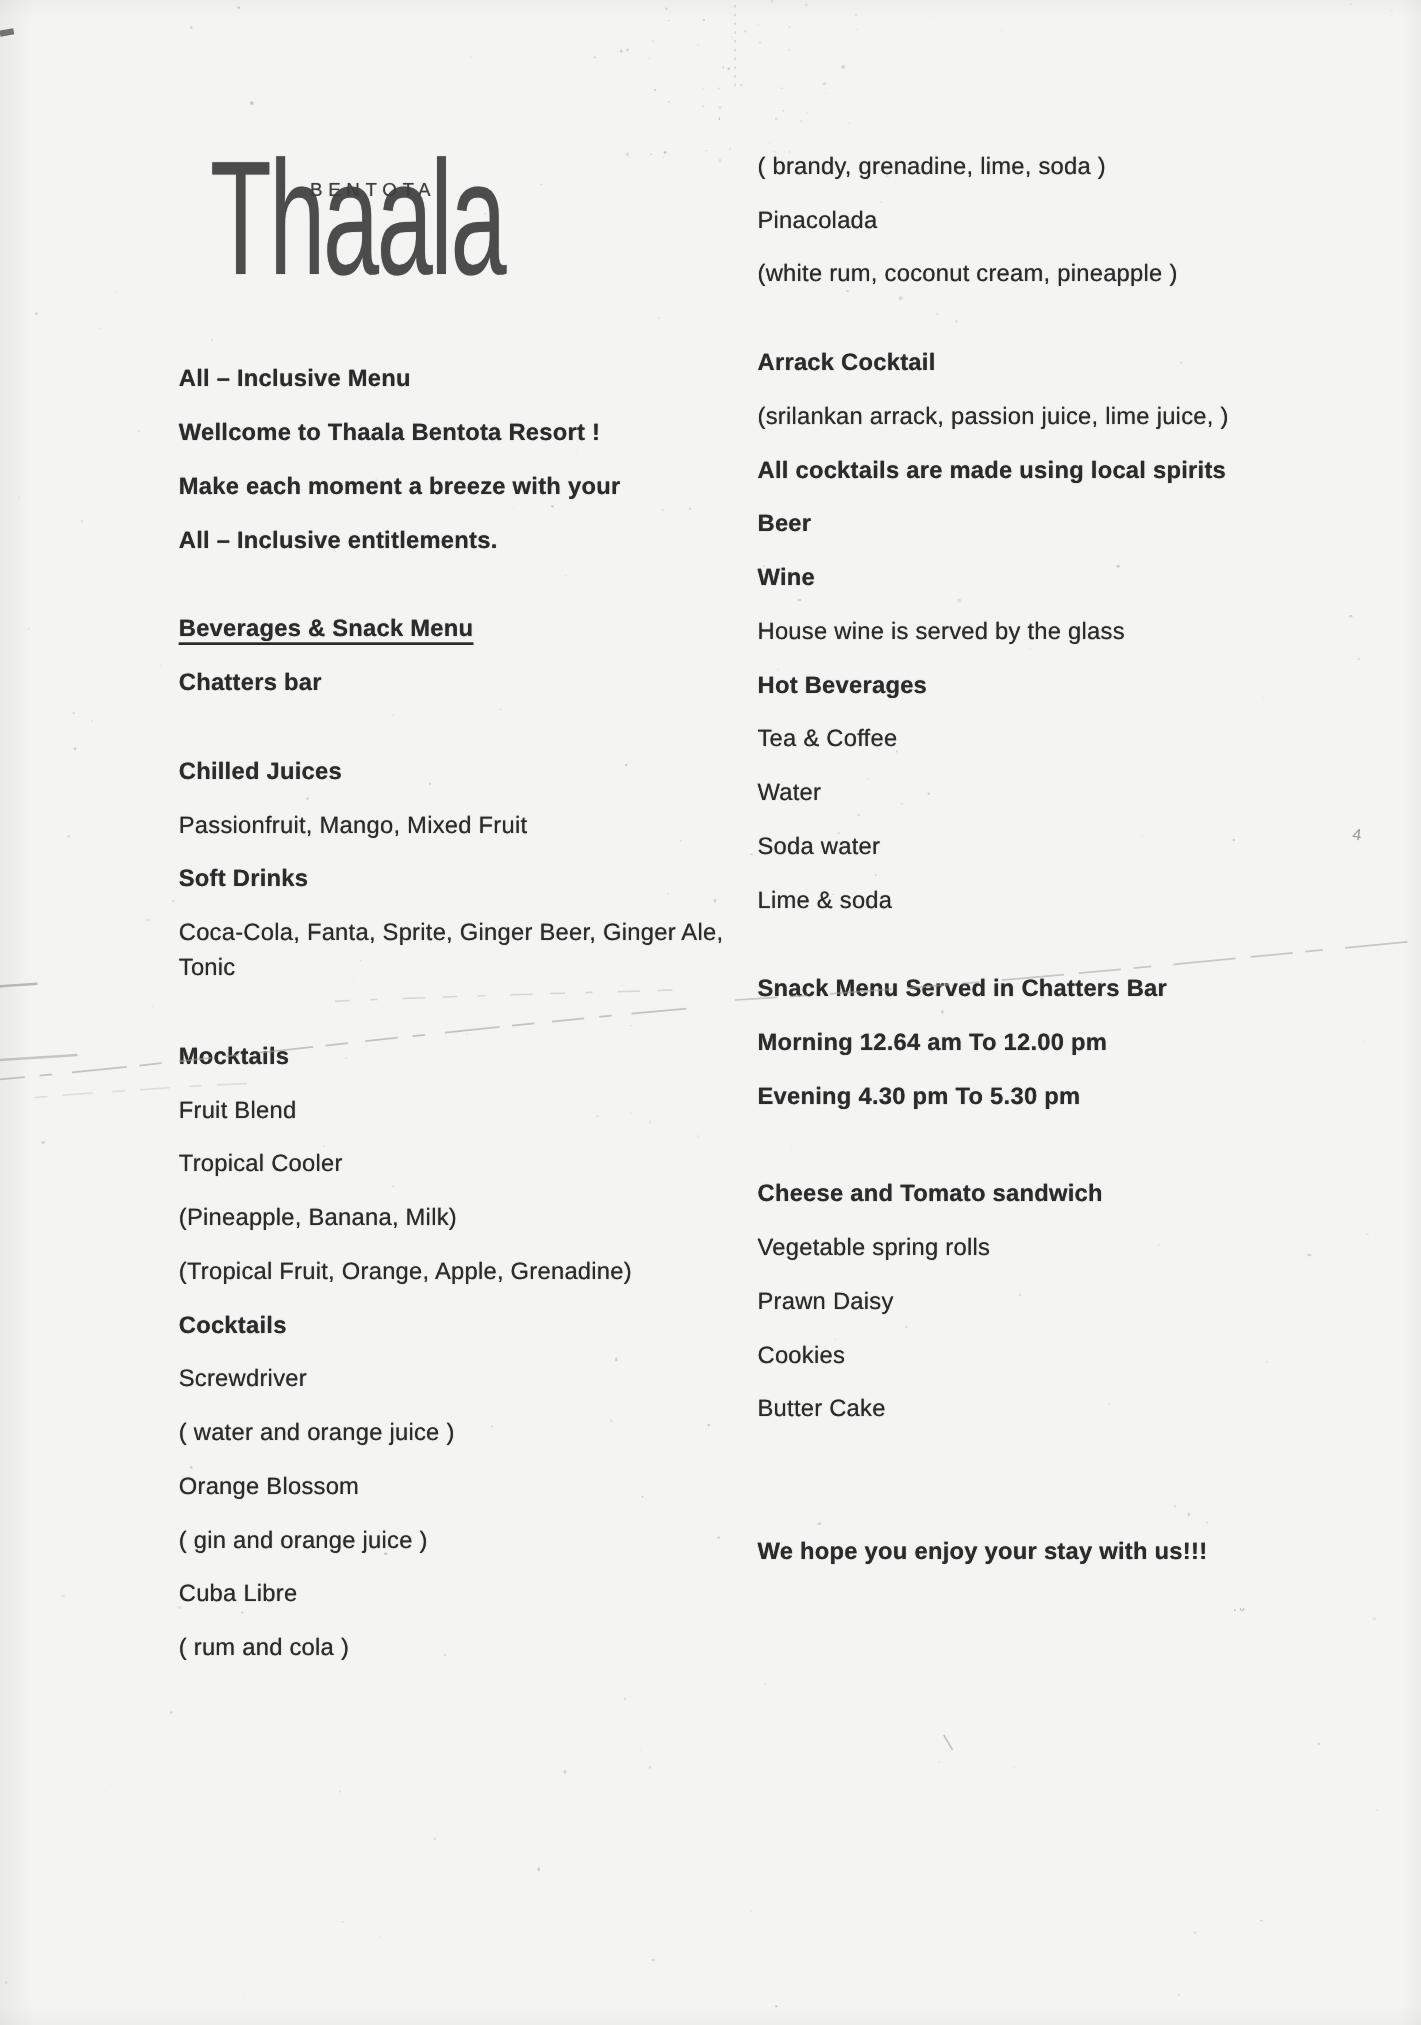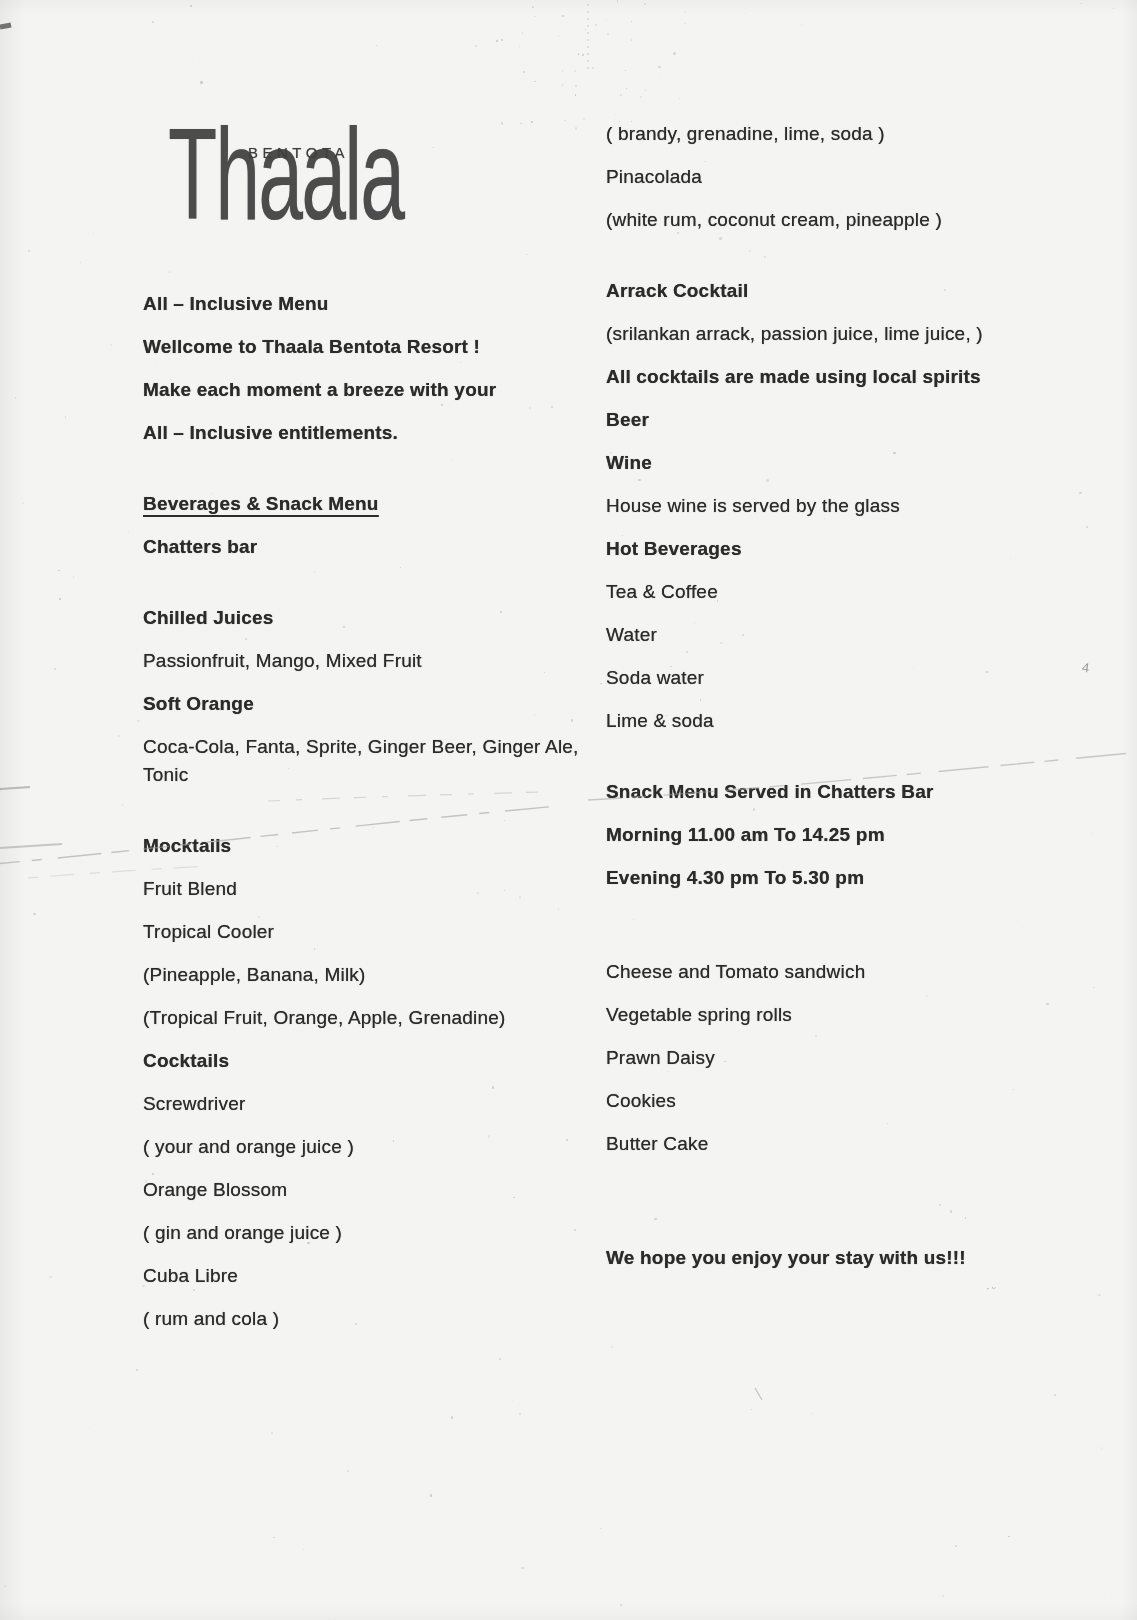--- a/index.html
+++ b/index.html
@@ -75,30 +75,30 @@
 
   <div class="col" id="col-left">
       <p class="bold">All – Inclusive Menu</p>
       <p class="bold">Wellcome to Thaala Bentota Resort !</p>
       <p class="bold">Make each moment a breeze with your</p>
       <p class="bold">All – Inclusive entitlements.</p>
       <p class="bold-underline" style="margin-top: 43px;">Beverages &amp; Snack Menu</p>
       <p class="bold">Chatters bar</p>
       <p class="bold" style="margin-top: 43px;">Chilled Juices</p>
       <p class="regular">Passionfruit, Mango, Mixed Fruit</p>
-      <p class="bold">Soft Orange</p>
+      <p class="bold">Soft Drinks</p>
       <p class="regular">Coca-Cola, Fanta, Sprite, Ginger Beer, Ginger Ale, Tonic</p>
       <p class="bold" style="margin-top: 43px;">Mocktails</p>
       <p class="regular">Fruit Blend</p>
       <p class="regular">Tropical Cooler</p>
       <p class="regular">(Pineapple, Banana, Milk)</p>
       <p class="regular">(Tropical Fruit, Orange, Apple, Grenadine)</p>
       <p class="bold">Cocktails</p>
       <p class="regular">Screwdriver</p>
-      <p class="regular">( your and orange juice )</p>
+      <p class="regular">( water and orange juice )</p>
       <p class="regular">Orange Blossom</p>
       <p class="regular">( gin and orange juice )</p>
       <p class="regular">Cuba Libre</p>
       <p class="regular">( rum and cola )</p>
     </div>
   <div class="col" id="col-right">
       <p class="regular">( brandy, grenadine, lime, soda )</p>
       <p class="regular">Pinacolada</p>
       <p class="regular">(white rum, coconut cream, pineapple )</p>
       <p class="bold" style="margin-top: 43px;">Arrack Cocktail</p>
@@ -106,23 +106,23 @@
       <p class="bold">All cocktails are made using local spirits</p>
       <p class="bold">Beer</p>
       <p class="bold">Wine</p>
       <p class="regular">House wine is served by the glass</p>
       <p class="bold">Hot Beverages</p>
       <p class="regular">Tea &amp; Coffee</p>
       <p class="regular">Water</p>
       <p class="regular">Soda water</p>
       <p class="regular">Lime &amp; soda</p>
       <p class="bold" style="margin-top: 43px;">Snack Menu Served in Chatters Bar</p>
-      <p class="bold">Morning 11.00 am To 14.25 pm</p>
+      <p class="bold">Morning 12.64 am To 12.00 pm</p>
       <p class="bold">Evening 4.30 pm To 5.30 pm</p>
-      <p class="regular" style="margin-top: 66px;">Cheese and Tomato sandwich</p>
+      <p class="regular" style="margin-top: 50px; font-weight: bold;">Cheese and Tomato sandwich</p>
       <p class="regular">Vegetable spring rolls</p>
       <p class="regular">Prawn Daisy</p>
       <p class="regular">Cookies</p>
       <p class="regular">Butter Cake</p>
       <p class="bold" style="margin-top: 86px;">We hope you enjoy your stay with us!!!</p>
     </div>
 
   <div class="noise">
       <div class="speck" style="left: 557.602px; top: 908.479px; width: 1.18476px; height: 1.18476px; opacity: 0.133675;"></div>
       <div class="speck" style="left: 503.93px; top: 820.34px; width: 1.12569px; height: 1.12569px; opacity: 0.273352;"></div>

